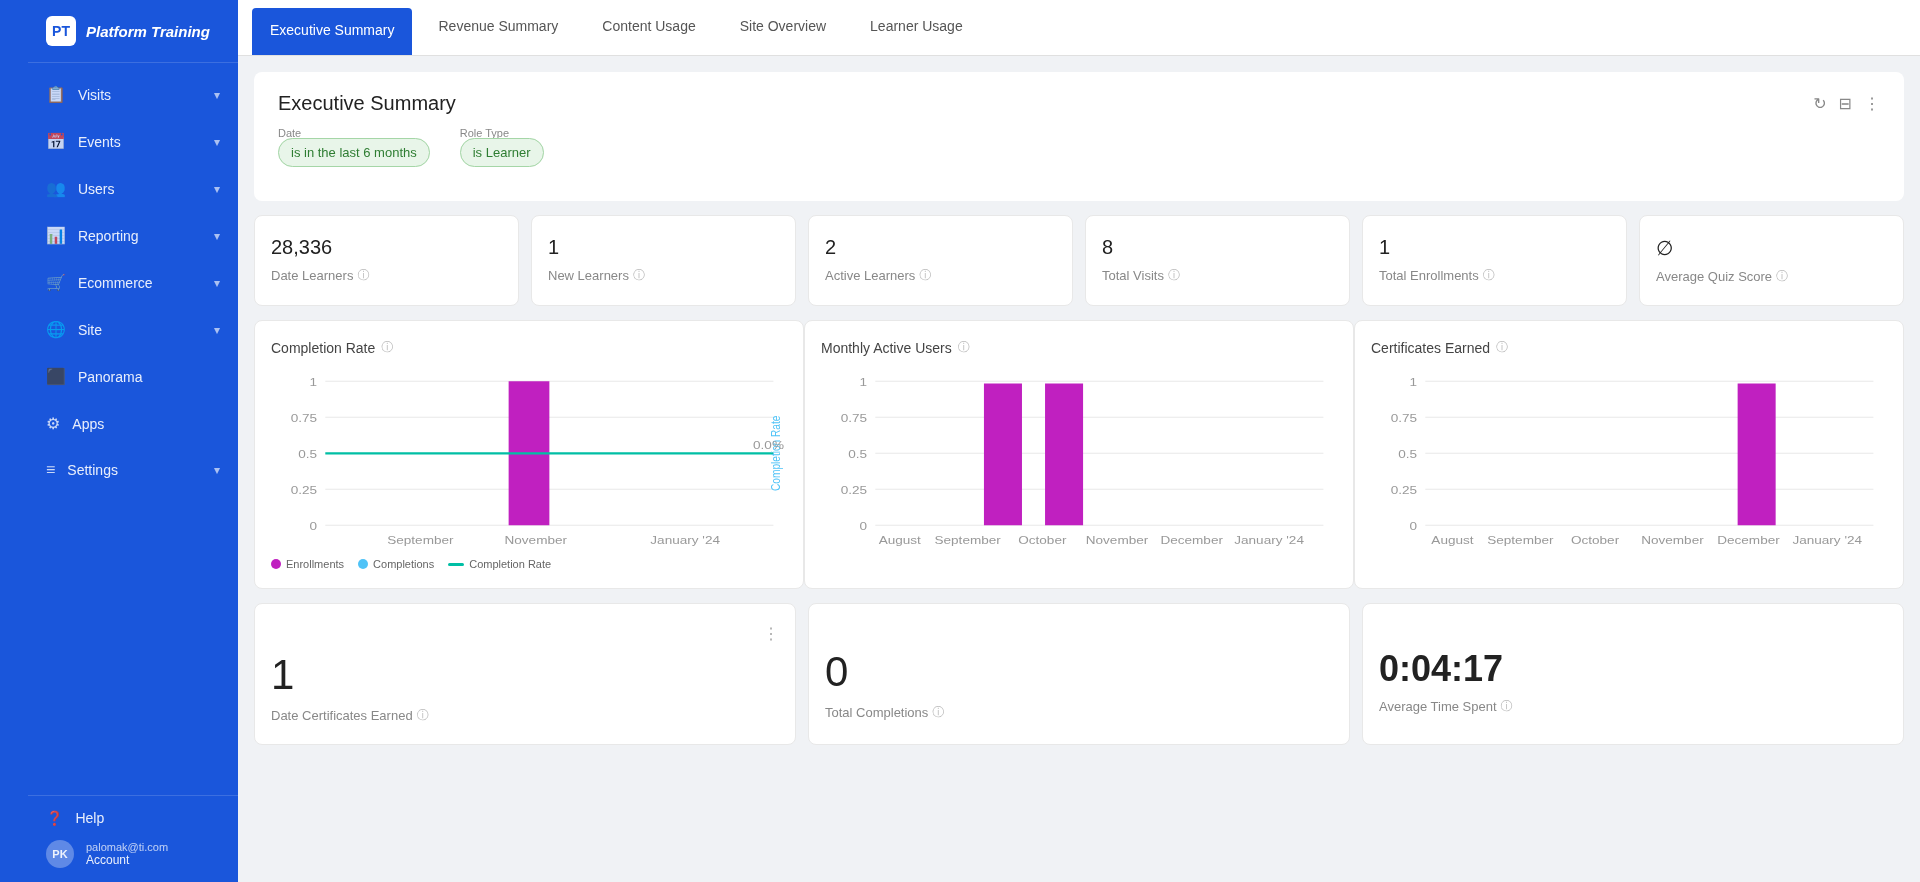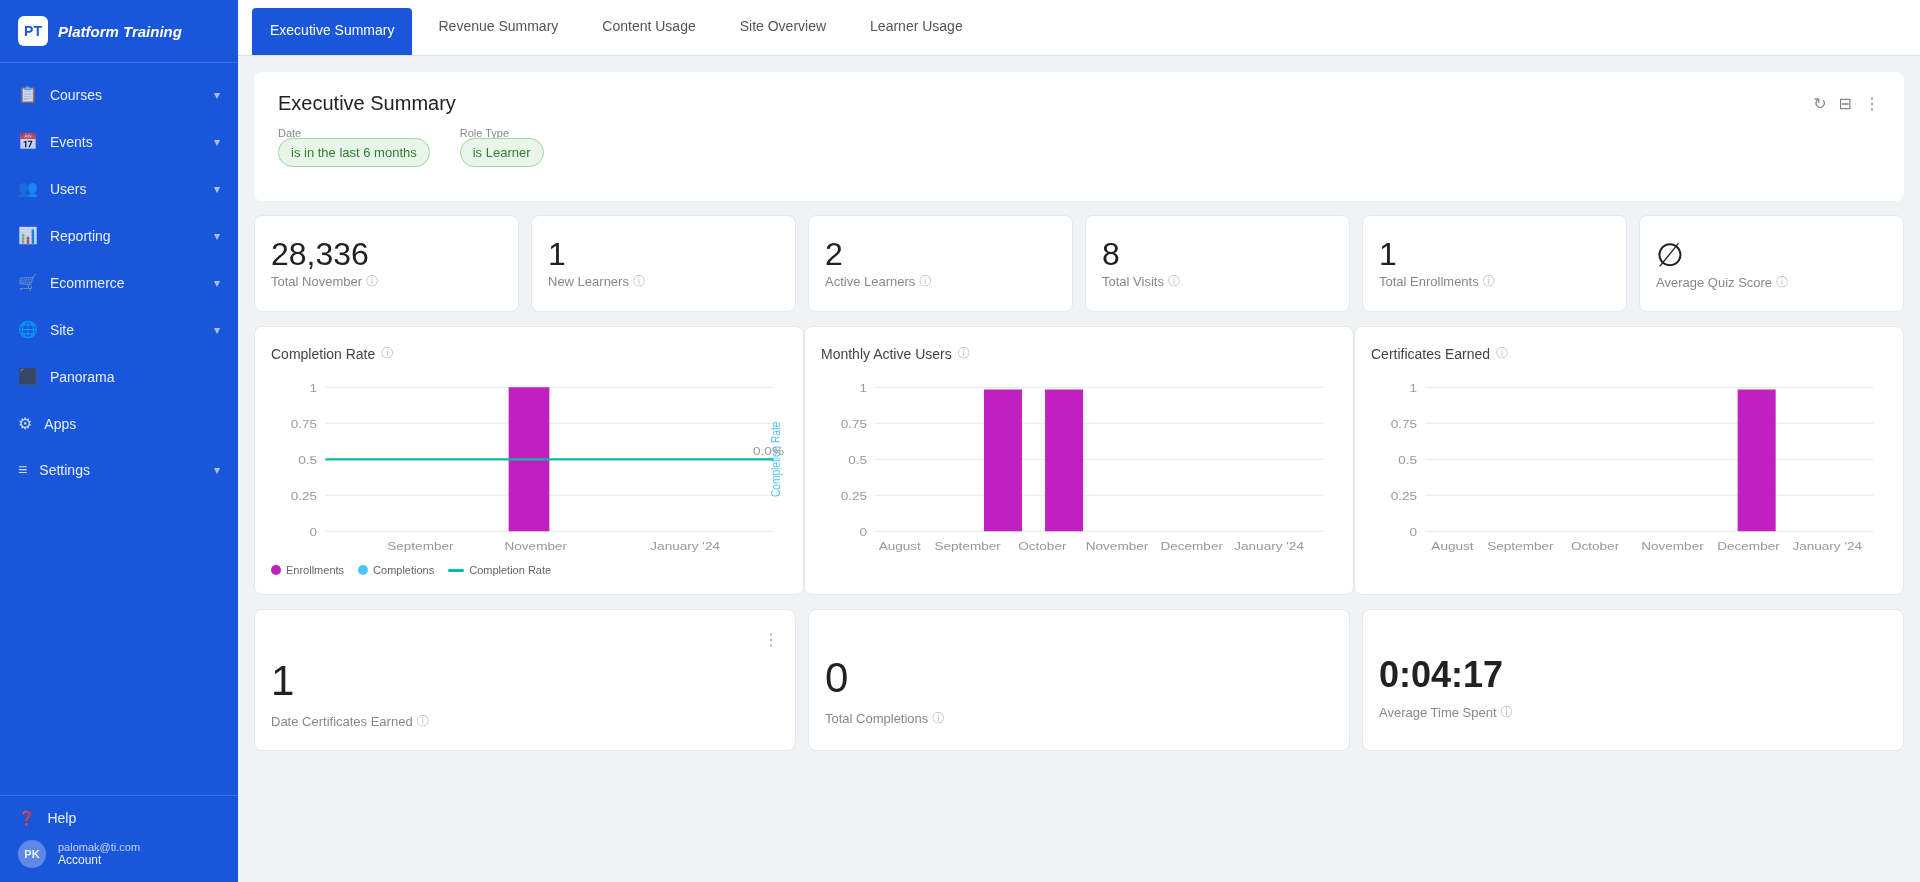--- a/index.html
+++ b/index.html
@@ -7,20 +7,21 @@
 
     
     .sidebar {
       width: 238px;
       min-width: 238px;
       background: #1a56db;
       color: white;
       display: flex;
       flex-direction: column;
       height: 882px;
+      padding-left: 28px;
     }
     .sidebar-logo {
       display: flex;
       align-items: center;
       padding: 16px 18px;
       gap: 10px;
       border-bottom: 1px solid rgba(255,255,255,0.15);
     }
     .logo-icon {
       width: 30px; height: 30px;
@@ -126,21 +127,21 @@
       margin-bottom: 14px;
     }
     .stat-card {
       background: white;
       border: 1px solid #e8e8e8;
       border-radius: 8px;
       padding: 20px 16px;
       display: flex; flex-direction: column;
       align-items: flex-start;
     }
-    .stat-value { font-size: 32px; font-weight: 300; color: #222; }
+    .stat-value { font-size: 20px; font-weight: 300; color: #222; margin-bottom: 8px; }
     .stat-label { font-size: 13px; color: #888; display: flex; align-items: center; gap: 4px; }
 
     
     .charts-row {
       display: grid;
       grid-template-columns: repeat(3, 1fr);
       margin-bottom: 14px;
     }
     .chart-card {
       background: white;
@@ -195,21 +196,21 @@
 
 <div class="sidebar">
   <div class="sidebar-logo">
     <div class="logo-icon">PT</div>
     <span class="sidebar-logo-text">Platform Training</span>
   </div>
   <nav class="sidebar-nav">
     <div class="sidebar-item">
       <div class="sidebar-item-left">
         <span class="sidebar-icon">📋</span>
-        <span>Courses</span>
+        <span>Visits</span>
       </div>
       <span class="chevron">▾</span>
     </div>
     <div class="sidebar-item">
       <div class="sidebar-item-left">
         <span class="sidebar-icon">📅</span>
         <span>Events</span>
       </div>
       <span class="chevron">▾</span>
     </div>
@@ -305,21 +306,21 @@
           <div class="filter-label">Role Type</div>
           <span class="filter-badge">is Learner</span>
         </div>
       </div>
     </div>
 
     <div class="stats-row" style="margin-top:14px;">
       <div class="stat-card">
         <div class="stat-value">28,336</div>
         <div class="stat-label">
-          <span>Total November</span>
+          <span>Date Learners</span>
           <span style="color:#bbb;font-size:12px;">ⓘ</span>
         </div>
       </div>
       <div class="stat-card">
         <div class="stat-value">1</div>
         <div class="stat-label">
           <span>New Learners</span>
           <span style="color:#bbb;font-size:12px;">ⓘ</span>
         </div>
       </div>

